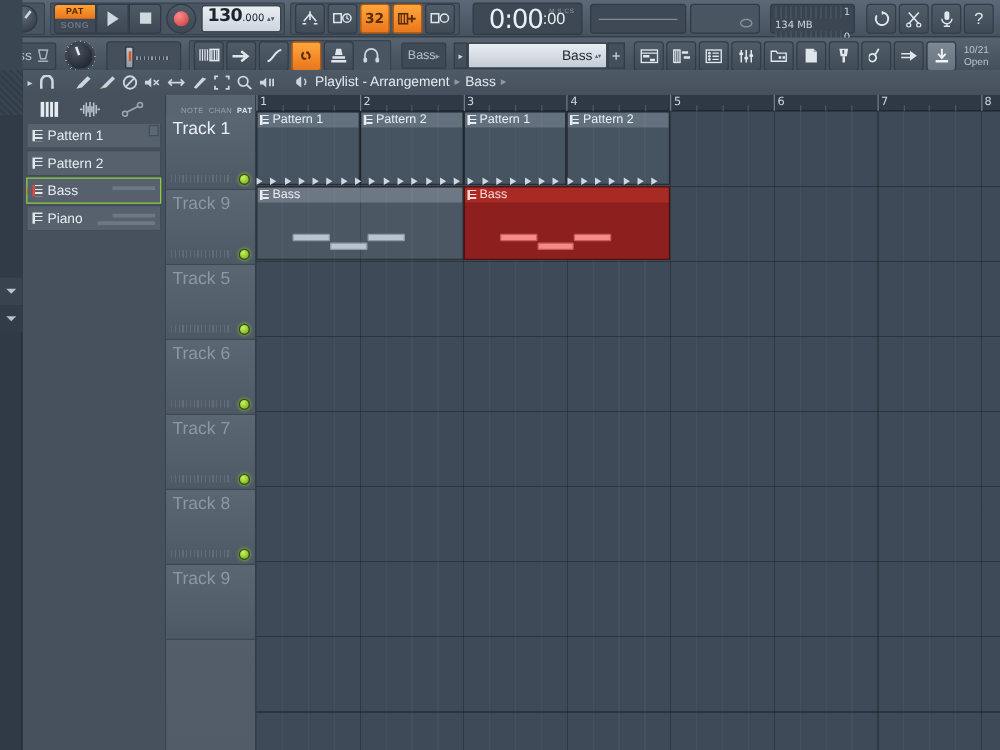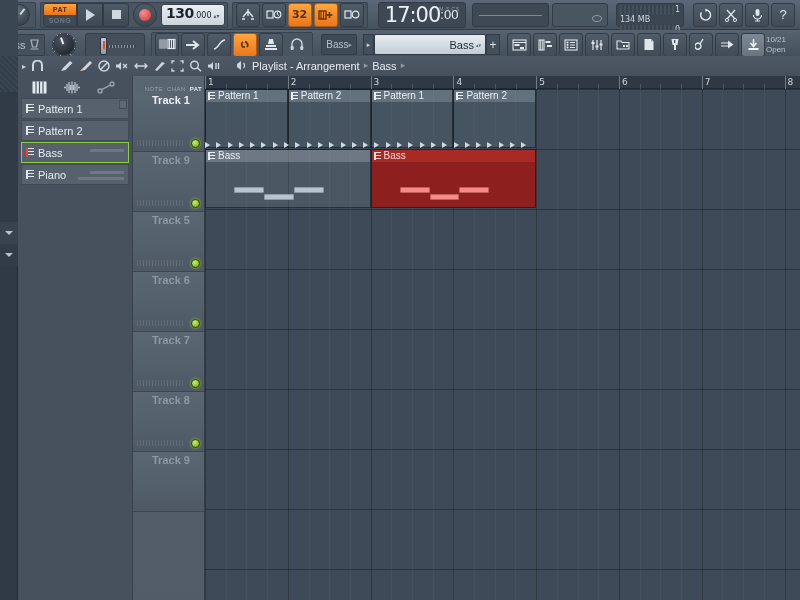--- a/index.html
+++ b/index.html
@@ -164,21 +164,21 @@
   .patbox {
     height:21px;width:112px;border:1px solid #333c48;border-radius:2px;
     background:linear-gradient(180deg,#e8edf1,#c3ccd5);
     display:flex;align-items:center;justify-content:flex-end;padding-right:4px;
     color:#1e262e;font-size:11px;gap:2px;
   }
   .sidearrow{width:11px;height:21px;background:#444f5c;border:1px solid #333c48;
     display:flex;align-items:center;justify-content:center;color:#cdd6de;font-size:7px;}
   .plusbtn{width:14px;height:21px;background:#444f5c;border:1px solid #333c48;
     display:flex;align-items:center;justify-content:center;color:#dbe2e9;font-size:12px;}
-  .dateblk{font-size:8px;line-height:10px;color:#b9c3cd;width:30px;}
+  .dateblk{font-size:8px;line-height:10px;color:#b9c3cd;text-align:center;width:30px;}
 
   
   #plwin { position:absolute; left:0; top:56px; width:800px; height:544px;
            background:#49545f; }
   #pltitle {
     position:absolute; left:0; top:0; width:800px; height:20px;
     background:linear-gradient(180deg,#4f5a67,#46505c);
     display:flex; align-items:center; gap:8px; padding-left:22px;
     color:#dbe3ea; font-size:11px;
   }
@@ -222,21 +222,21 @@
     height:16px; display:flex; align-items:flex-end; justify-content:flex-end;
     gap:4px; padding-right:2px; font-size:6px; color:#98a3af; letter-spacing:.4px;
   }
   #trackcol .colhdr .pat{color:#e4eaf0;font-weight:bold;}
   .trackrow {
     position:relative; height:60px;
     border-bottom:1px solid #3d4753;
     background:linear-gradient(180deg,#5b6673 0%,#545f6c 60%,#4e5865 100%);
   }
   .trackrow .tname {
-    position:absolute; left:19px; top:2px; font-size:11px; color:#8d98a4;font-weight:bold;
+    position:absolute; left:5px; top:2px; font-size:14px; color:#8d98a4;
   }
   .trackrow.active .tname { color:#e9eff4; }
   .trackrow .wave {
     position:absolute; left:4px; bottom:5px; width:48px; height:6px;
     background:repeating-linear-gradient(90deg,#67717e 0 1px,transparent 1px 3px);
     opacity:.8;
   }
   .trackrow .led {
     position:absolute; right:4px; bottom:3px; width:9px; height:9px; border-radius:50%;
     background:radial-gradient(circle at 35% 30%,#c8f45e,#68a716);
@@ -371,21 +371,21 @@
       </div>
       <div class="icbtn">
         <svg width="16" height="13" viewBox="0 0 16 13">
           <rect x="1" y="3" width="6" height="7" fill="none" stroke="#dfe6ec" stroke-width="1.2"></rect>
           <circle cx="11.5" cy="6.5" r="3.3" fill="none" stroke="#dfe6ec" stroke-width="1.2"></circle>
         </svg>
       </div>
     </div>
 
     <div class="timedisp" style="margin-left:8px;">
-      <span class="t">17:00</span>
+      <span class="t">0:00</span>
       <span class="t2">:00</span>
       <span class="unit">M:S:CS</span>
     </div>
 
     <div class="hintbar" style="margin-left:6px;">
       <div class="hintline"></div>
     </div>
     <div class="hintbar2" style="margin-left:3px;"></div>
 
     <div class="cpumem" style="margin-left:8px;">

